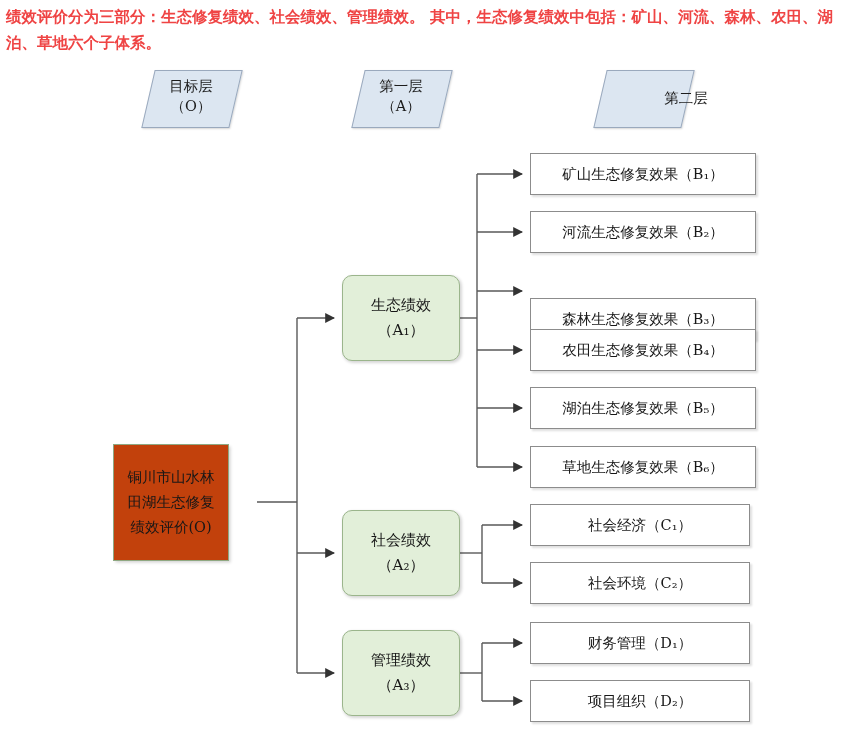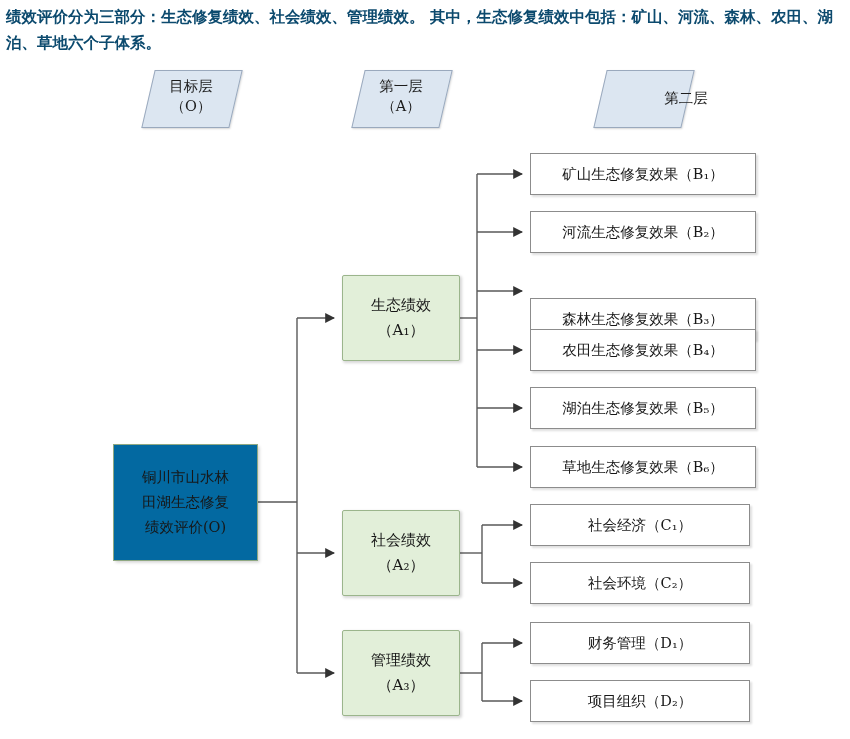--- a/index.html
+++ b/index.html
@@ -19,21 +19,21 @@
   
   #caption {
     position: absolute;
     left: 6px;
     top: 4px;
     width: 838px;
     font-family: "DejaVu Sans", sans-serif;
     font-size: 15.5px;
     font-weight: bold;
     line-height: 26px;
-    color: #0c4a6e;
+    color: #ef4444;
     letter-spacing: 0px;
   }
 
   
   #wires {
     position: absolute;
     left: 0;
     top: 0;
     width: 850px;
     height: 739px;
@@ -56,23 +56,23 @@
     line-height: 20px;
     color: #1c1c1c;
     white-space: pre-line;
   }
 
   
   #root-node {
     position: absolute;
     left: 113px;
     top: 444px;
-    width: 145px;
+    width: 116px;
     height: 117px;
-    background: #0369a1;
+    background: #c2410c;
     border: 1px solid #8fa882;
     box-shadow: 1.5px 1.5px 3px rgba(0,0,0,0.18);
     display: flex;
     align-items: center;
     justify-content: center;
     box-sizing: border-box;
   }
   #root-node .node-label {
     font-family: "DejaVu Serif", serif;
     font-size: 14.5px;
@@ -84,21 +84,21 @@
   }
 
   
   .a-node {
     position: absolute;
     left: 342px;
     width: 118px;
     height: 86px;
     background: #e2efd9;
     border: 1px solid #9bb58c;
-    border-radius: 2px;
+    border-radius: 10px;
     box-shadow: 1.5px 1.5px 3px rgba(0,0,0,0.16);
     display: flex;
     align-items: center;
     justify-content: center;
     box-sizing: border-box;
   }
   .a-node .node-label {
     font-family: "DejaVu Serif", serif;
     font-size: 15px;
     line-height: 25px;

